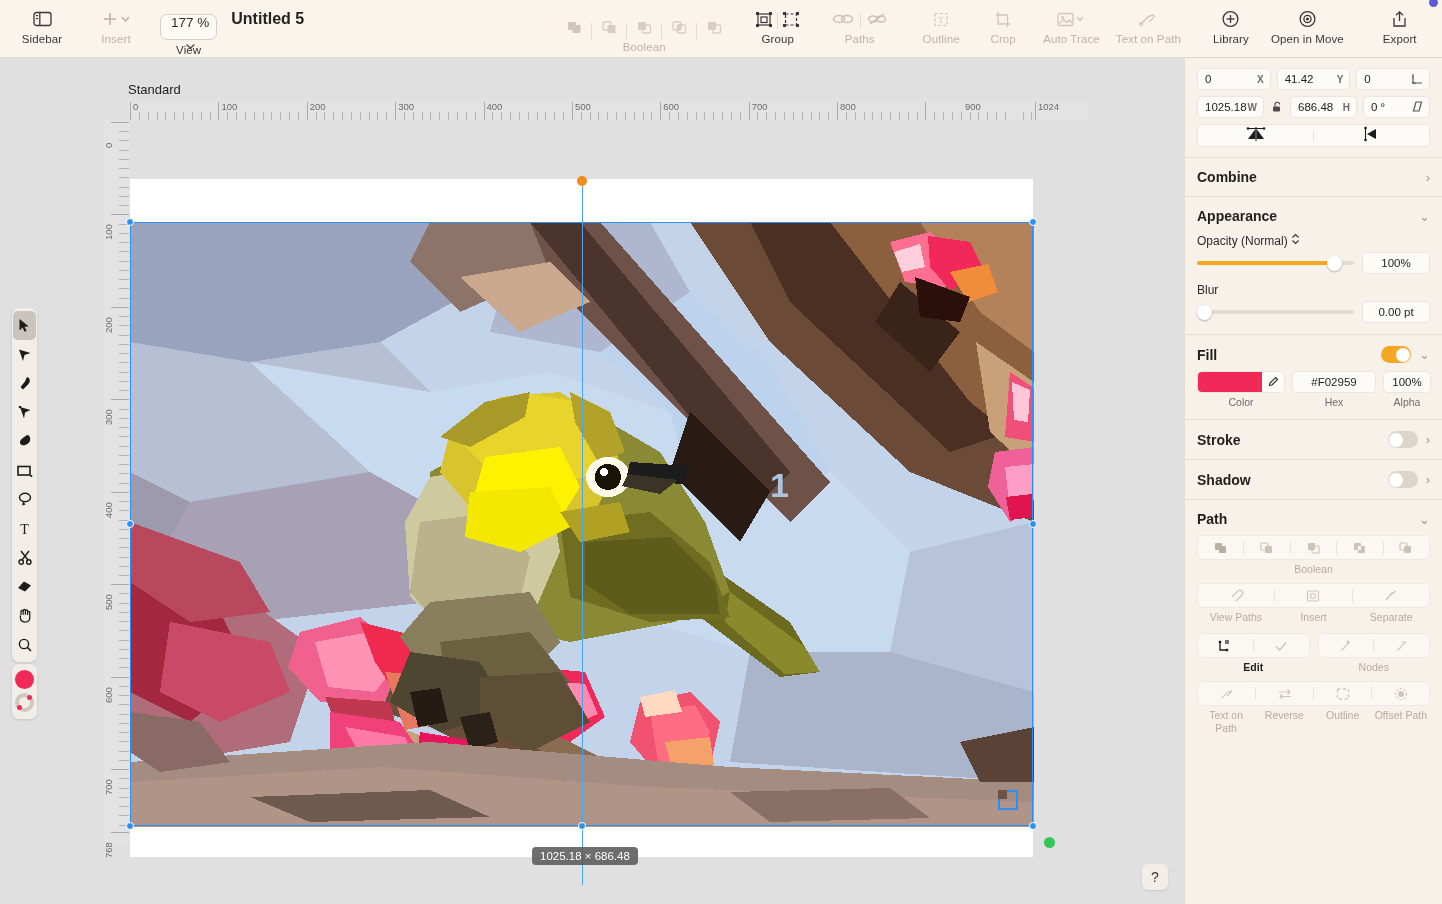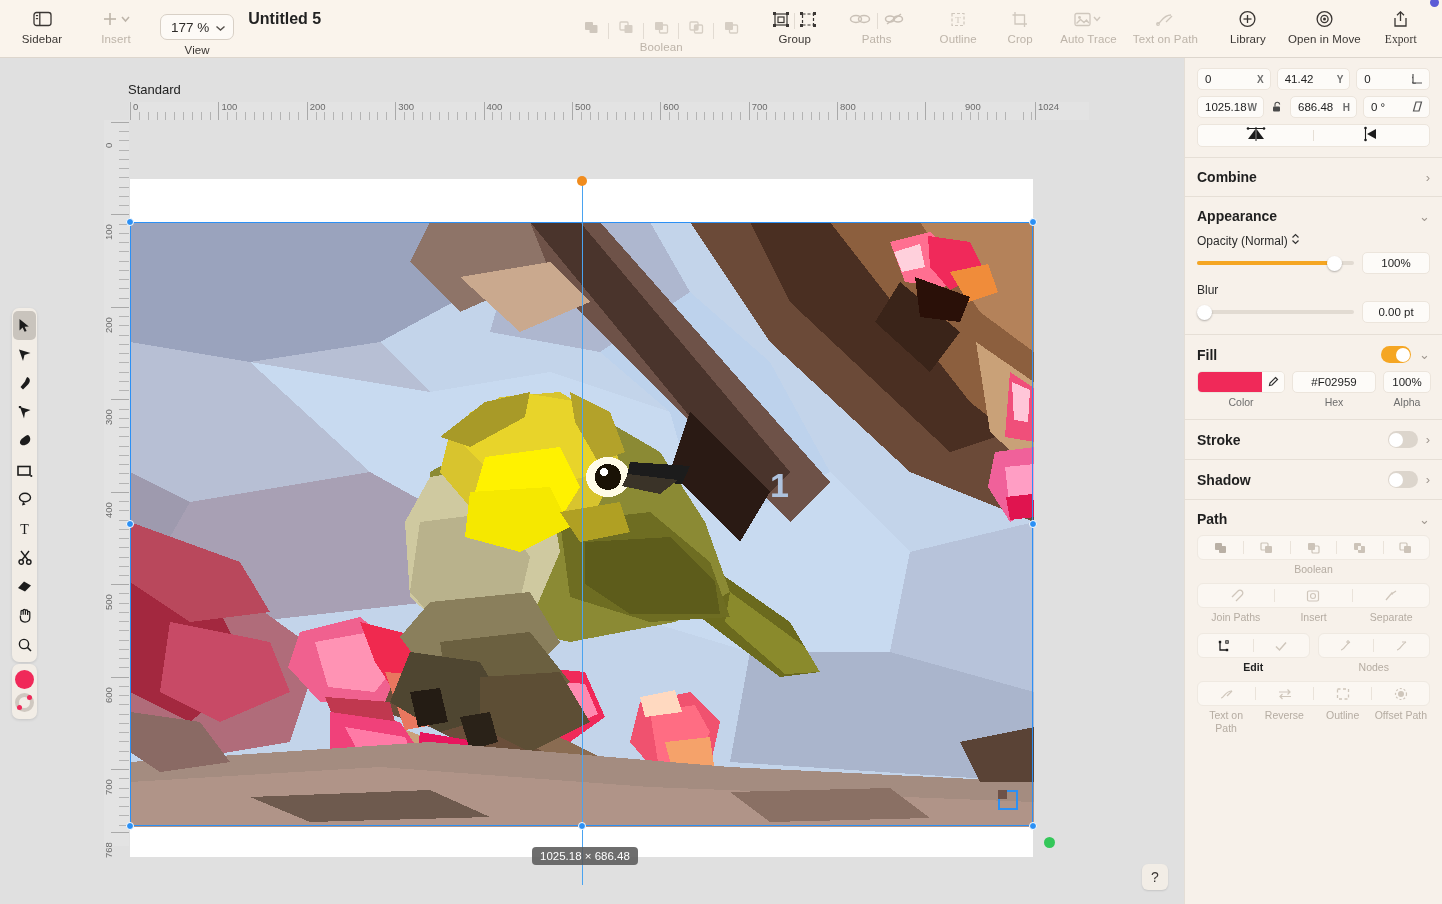--- a/index.html
+++ b/index.html
@@ -23,21 +23,21 @@
   }
   .tb-label { font-size:11.5px; margin-top:4px; letter-spacing:.1px; white-space:nowrap; }
   .tb-item.dim { color:#bdb4a9; }
   .tb-item.dim .tb-label { color:#bdb4a9; }
   .tb-ico { height:20px; display:flex; align-items:center; justify-content:center; }
   .tb-ico svg { display:block; }
 
   .zoom-box {
     display:flex; align-items:center; gap:6px;
     border:1px solid #d8d0c6; background:#fdfaf6; border-radius:7px;
-    height:26px; padding:0 7px 0 10px; margin-top:5px;
+    height:26px; padding:0 7px 0 10px; margin-top:5px;flex-direction:column;
   }
   .zoom-val { font-size:13.5px; color:#2e2b28; font-weight:400; }
   .doc-title { font-size:16px; font-weight:bold; color:#222; margin-top:10px; margin-left:14px; }
   .tb-sep-v { width:1px; height:22px; background:#e2dbd2; margin:12px 2px 0; }
   .boolset { display:flex; }
   .boolset .bicon { width:30px; height:28px; display:flex; align-items:center; justify-content:center; padding-top:8px;}
 
   
   .tools {
     position:absolute; left:12px; top:308px; width:25px;
@@ -407,21 +407,21 @@
       <span class="tb-ico">
           <svg width="19" height="18" viewBox="0 0 19 18">
             <circle cx="9.5" cy="9" r="7.4" fill="none" stroke="#3a3633" stroke-width="1.3"></circle>
             <circle cx="9.5" cy="9" r="3.6" fill="none" stroke="#3a3633" stroke-width="1.3"></circle>
             <circle cx="9.5" cy="9" r="1.5" fill="#3a3633"></circle>
           </svg>
         </span>
       <span class="tb-label">Open in Move</span>
     </div>
 
-    <div class="tb-item" style="margin-left:18px;position:relative;font-family:Liberation Serif, serif;">
+    <div class="tb-item" style="margin-left:34px;position:relative;">
       <span class="tb-ico">
           <svg width="19" height="19" viewBox="0 0 19 19">
             <path d="M4 8 V16 H15 V8" fill="none" stroke="#3a3633" stroke-width="1.3"></path>
             <line x1="9.5" y1="1.8" x2="9.5" y2="11" stroke="#3a3633" stroke-width="1.3"></line>
             <path d="M6 5.2 L9.5 1.8 L13 5.2" fill="none" stroke="#3a3633" stroke-width="1.3"></path>
           </svg>
         </span>
       <span class="tb-label">Export</span>
       <span style="position:absolute;right:-16px;top:-2px;width:9px;height:9px;border-radius:50%;background:#5b5bd6;"></span>
     </div>
@@ -1091,21 +1091,21 @@
         <span class="bb-div"></span>
         <span class="bb-cell">
             <svg width="16" height="14" viewBox="0 0 16 14">
               <path d="M3 11 L8 5" stroke="#cfc6bb" stroke-width="1.3" fill="none"></path>
               <path d="M10 4 L13 2" stroke="#cfc6bb" stroke-width="1.3" fill="none"></path>
               <circle cx="9" cy="4.5" r="1.2" fill="#cfc6bb"></circle>
             </svg>
           </span>
       </div>
       <div class="cap-row">
-        <span class="cap">Join Paths</span>
+        <span class="cap">View Paths</span>
         <span class="cap">Insert</span>
         <span class="cap">Separate</span>
       </div>
 
       <div class="path-grid" style="margin-top:7px">
         <div>
           <div class="btnbar">
             <span class="bb-cell">
                 <svg width="16" height="14" viewBox="0 0 16 14">
                   <path d="M3 3 V11 H10" fill="none" stroke="#1c1c1c" stroke-width="1.3"></path>

